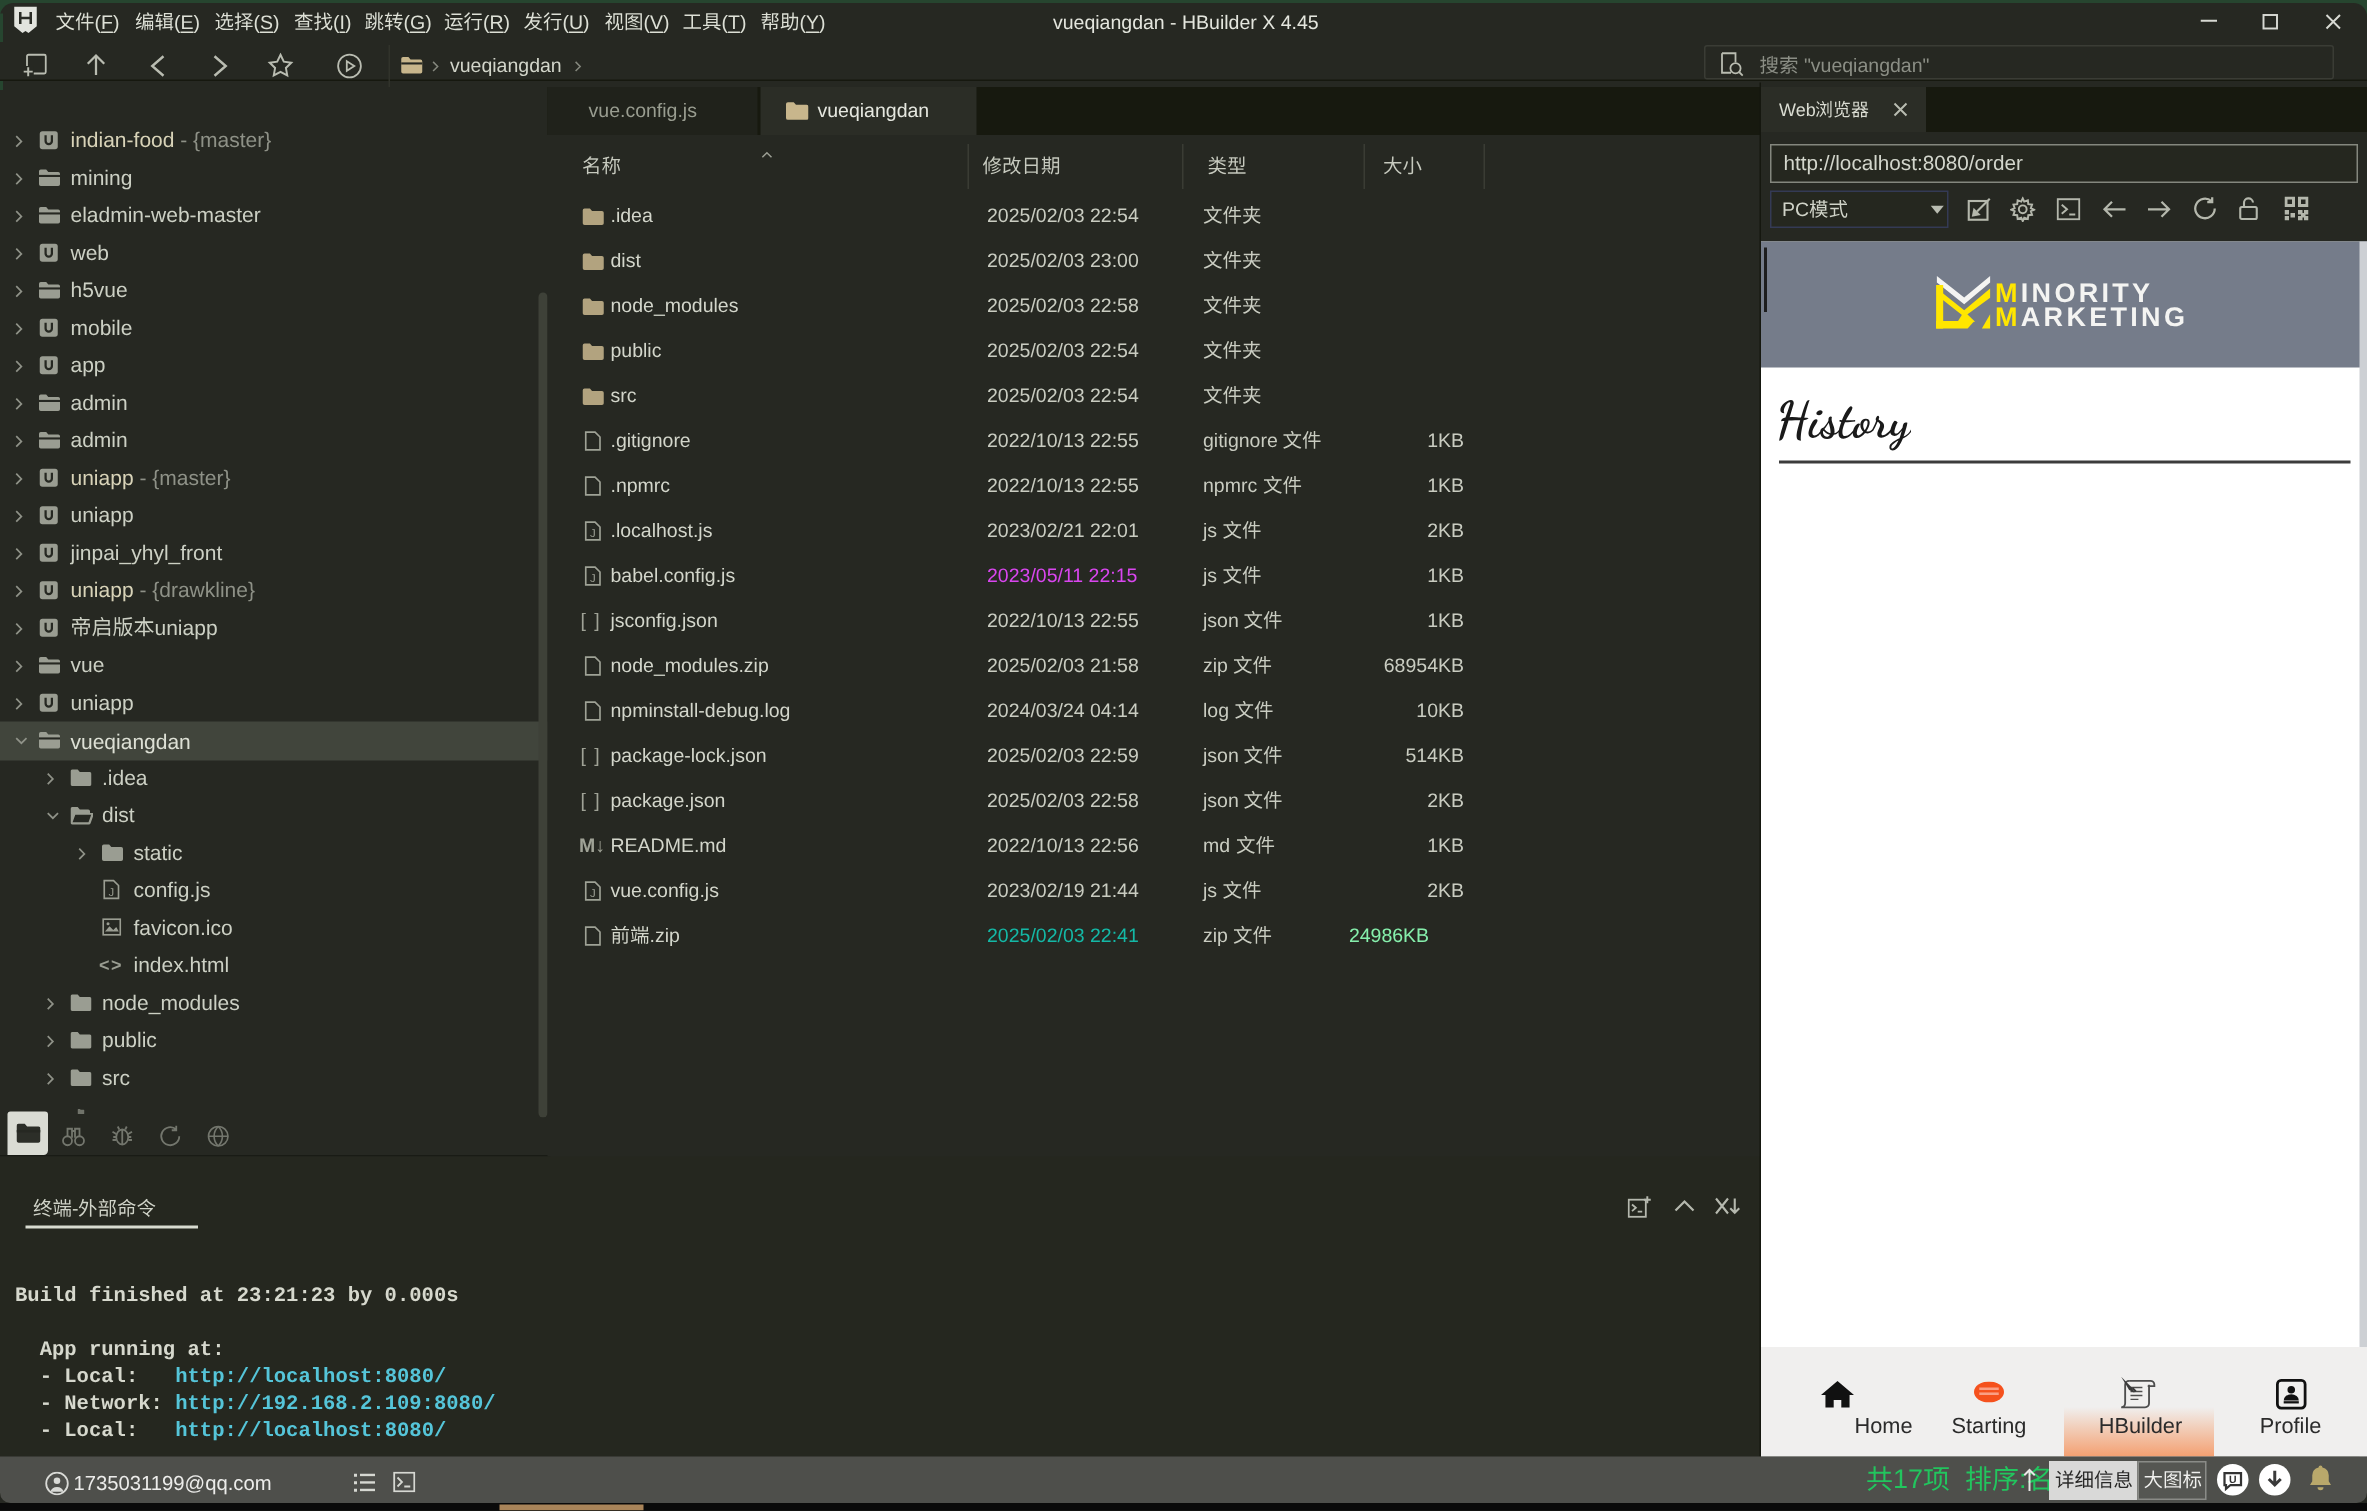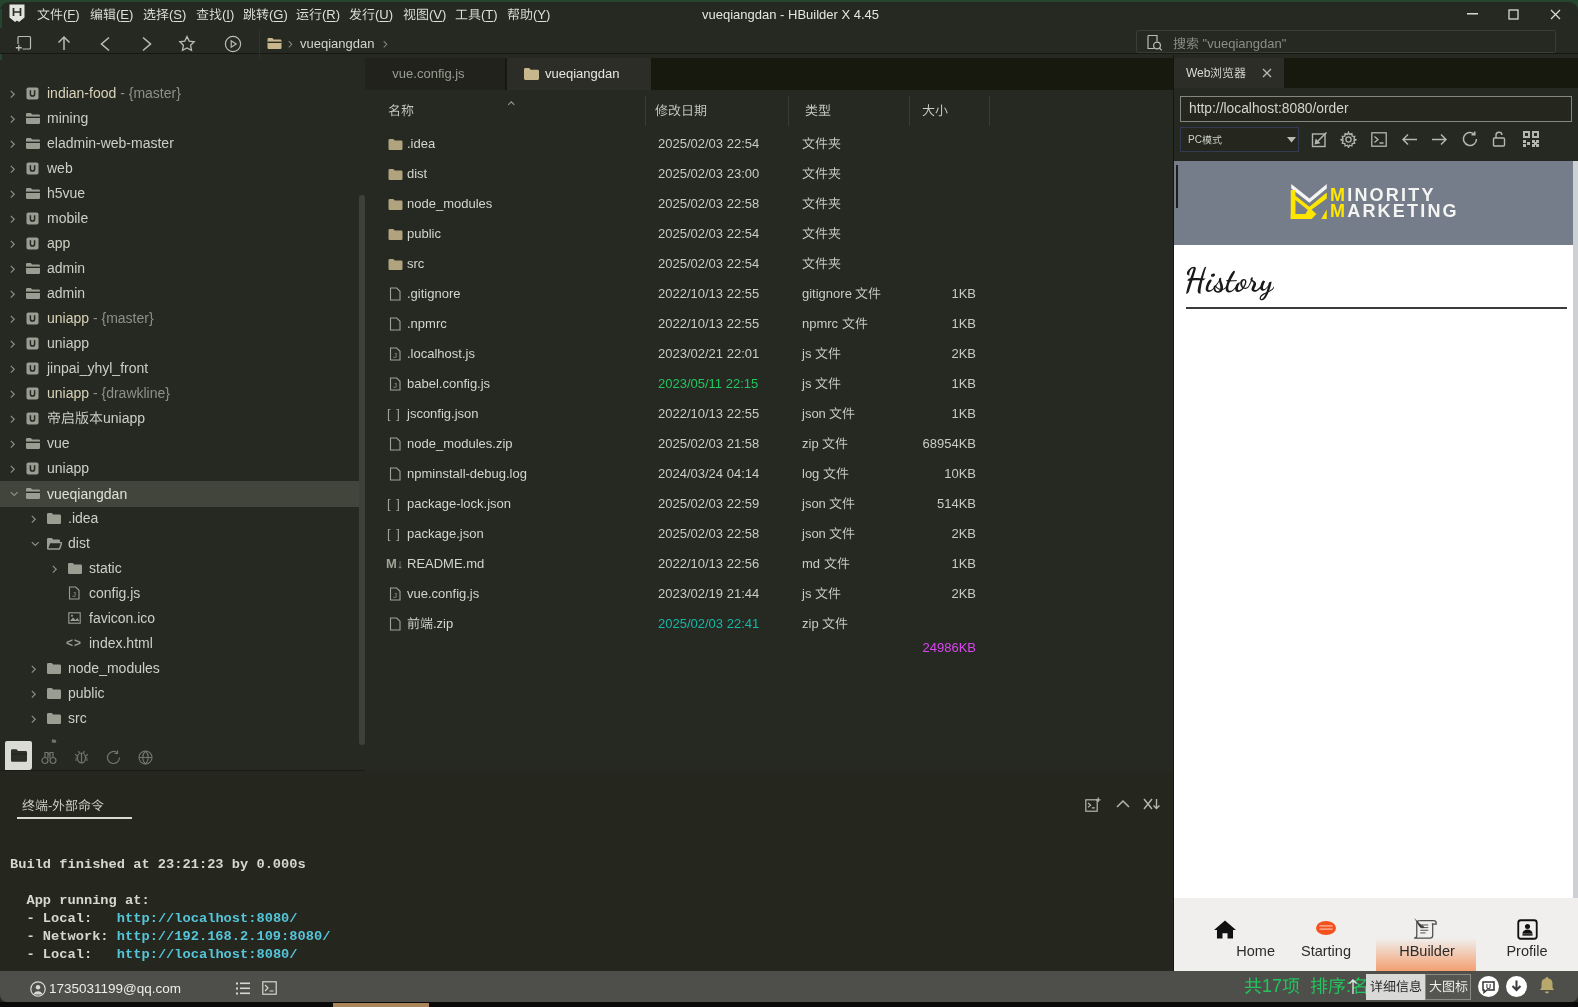--- a/index.html
+++ b/index.html
@@ -549,21 +549,21 @@
         <use href="#u6587"></use>
       </svg><svg class="z" viewBox="0 0 1000 1000">
         <use href="#u4ef6"></use>
       </svg></div>
     <div class="frow" style="left:876px;top:339px;width:100px;text-align:right;color:#c9ccc1">2KB</div>
     <svg class="ic" style="left:389px;top:377px" width="12" height="14" viewBox="0 0 12 13.5" stroke="#9fa296" fill="none">
       <use href="#doc"></use>
       <text x="6.2" y="11" font-size="7.5" fill="#9fa296" stroke="none" text-anchor="middle" font-family="Liberation Sans">J</text>
     </svg>
     <div class="frow" style="left:407px;top:369px">babel.config.js</div>
-    <div class="frow" style="left:658px;top:369px;color:#22c55e">2023/05/11 22:15</div>
+    <div class="frow" style="left:658px;top:369px;color:#d946ef">2023/05/11 22:15</div>
     <div class="frow" style="left:802px;top:369px;color:#c9ccc1">js <svg class="z" viewBox="0 0 1000 1000">
         <use href="#u6587"></use>
       </svg><svg class="z" viewBox="0 0 1000 1000">
         <use href="#u4ef6"></use>
       </svg></div>
     <div class="frow" style="left:876px;top:369px;width:100px;text-align:right;color:#c9ccc1">1KB</div>
     <div class="ab" style="left:387px;top:399px;height:30px;line-height:30px;font-size:13px;letter-spacing:1px;color:#9fa296">[&nbsp;]</div>
     <div class="frow" style="left:407px;top:399px">jsconfig.json</div>
     <div class="frow" style="left:658px;top:399px;color:#c9ccc1">2022/10/13 22:55</div>
     <div class="frow" style="left:802px;top:399px;color:#c9ccc1">json <svg class="z" viewBox="0 0 1000 1000">
@@ -640,21 +640,21 @@
         <use href="#u524d"></use>
       </svg><svg class="z" viewBox="0 0 1000 1000">
         <use href="#u7aef"></use>
       </svg>.zip</div>
     <div class="frow" style="left:658px;top:609px;color:#14b8a6">2025/02/03 22:41</div>
     <div class="frow" style="left:802px;top:609px;color:#c9ccc1">zip <svg class="z" viewBox="0 0 1000 1000">
         <use href="#u6587"></use>
       </svg><svg class="z" viewBox="0 0 1000 1000">
         <use href="#u4ef6"></use>
       </svg></div>
-    <div class="frow" style="left:876px;top:633px;width:100px;text-align:right;color:#d946ef">24986KB</div>
+    <div class="frow" style="left:876px;top:609px;width:100px;text-align:center;color:#86efac">24986KB</div>
     <div class="ab" style="left:0;top:771px;width:1174px;height:200px;background:#25271f"></div>
     <div class="ab" style="left:22px;top:798px;font-size:13px;color:#cfd2c7"><svg class="z" viewBox="0 0 1000 1000">
         <use href="#u7ec8"></use>
       </svg><svg class="z" viewBox="0 0 1000 1000">
         <use href="#u7aef"></use>
       </svg>-<svg class="z" viewBox="0 0 1000 1000">
         <use href="#u5916"></use>
       </svg><svg class="z" viewBox="0 0 1000 1000">
         <use href="#u90e8"></use>
       </svg><svg class="z" viewBox="0 0 1000 1000">
@@ -691,21 +691,21 @@
       </svg><svg class="z" viewBox="0 0 1000 1000">
         <use href="#u5668"></use>
       </svg></div>
     <svg class="ic" style="left:1262px;top:68px" width="10" height="10" stroke="#b9bcb1" stroke-width="1.3">
       <path d="M1,1 L9,9 M9,1 L1,9"></path>
     </svg>
     <div class="ab" style="left:1174px;top:88px;width:404px;height:73px;background:#262822"></div>
     <div class="ab" style="left:1180px;top:96px;width:392px;height:26px;border:1px solid #84877e;background:#25271f"></div>
     <div class="ab" style="left:1189px;top:96px;line-height:26px;font-size:13.8px;color:#d3d6cc">http://localhost:8080/order</div>
     <div class="ab" style="left:1180px;top:127px;width:119px;height:25px;border:1px solid #343a55;background:#25271f"></div>
-    <div class="ab" style="left:1188px;top:127px;line-height:25px;font-size:10px;color:#d0d3c8">PC<svg class="z" viewBox="0 0 1000 1000">
+    <div class="ab" style="left:1188px;top:127px;line-height:25px;font-size:13px;color:#d0d3c8">PC<svg class="z" viewBox="0 0 1000 1000">
         <use href="#u6a21"></use>
       </svg><svg class="z" viewBox="0 0 1000 1000">
         <use href="#u5f0f"></use>
       </svg></div>
     <svg class="ic" style="left:1287px;top:137px" width="9" height="6" fill="#b9bcb1">
       <path d="M0,0 h9 l-4.5,5.5 z"></path>
     </svg>
     <svg class="ic" style="left:1311px;top:131px" width="17" height="17" fill="none" stroke="#b4b7ac" stroke-width="1.4">
       <rect x="1.5" y="3" width="12.5" height="12.5"></rect>
       <path d="M15.5,1.5 L7,10"></path>

